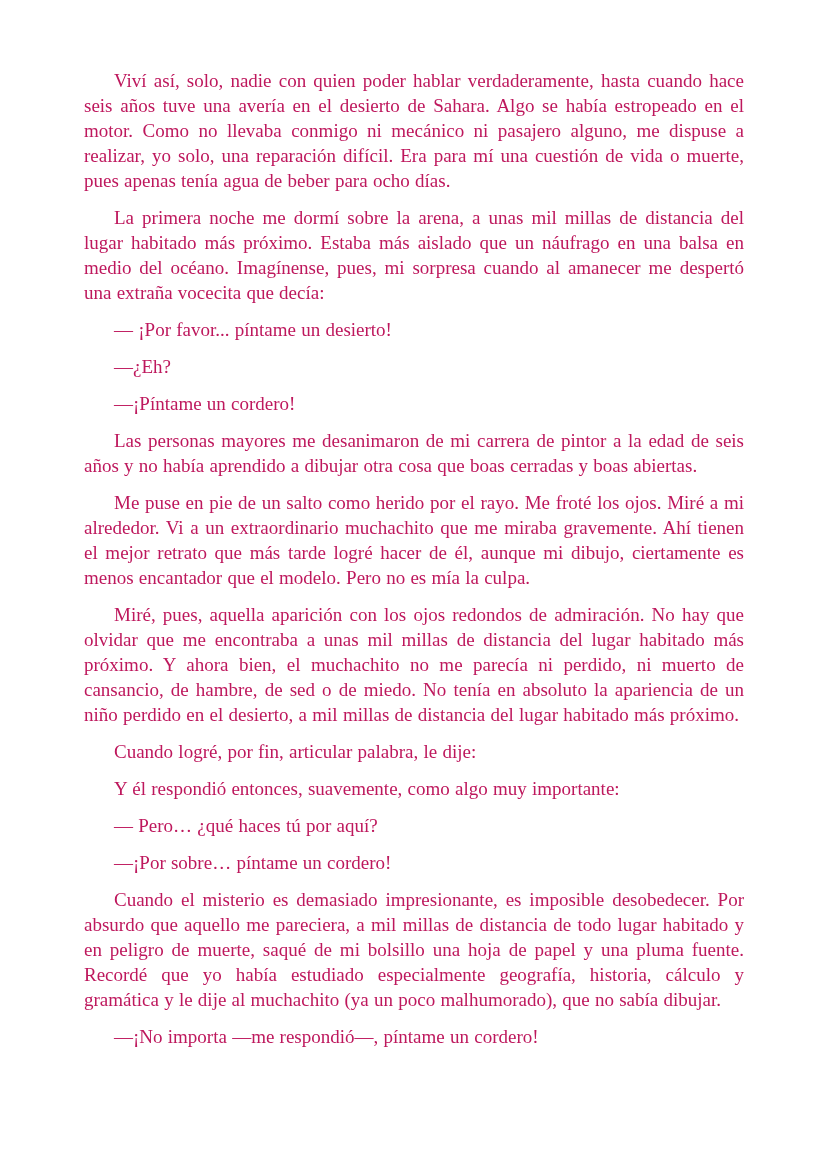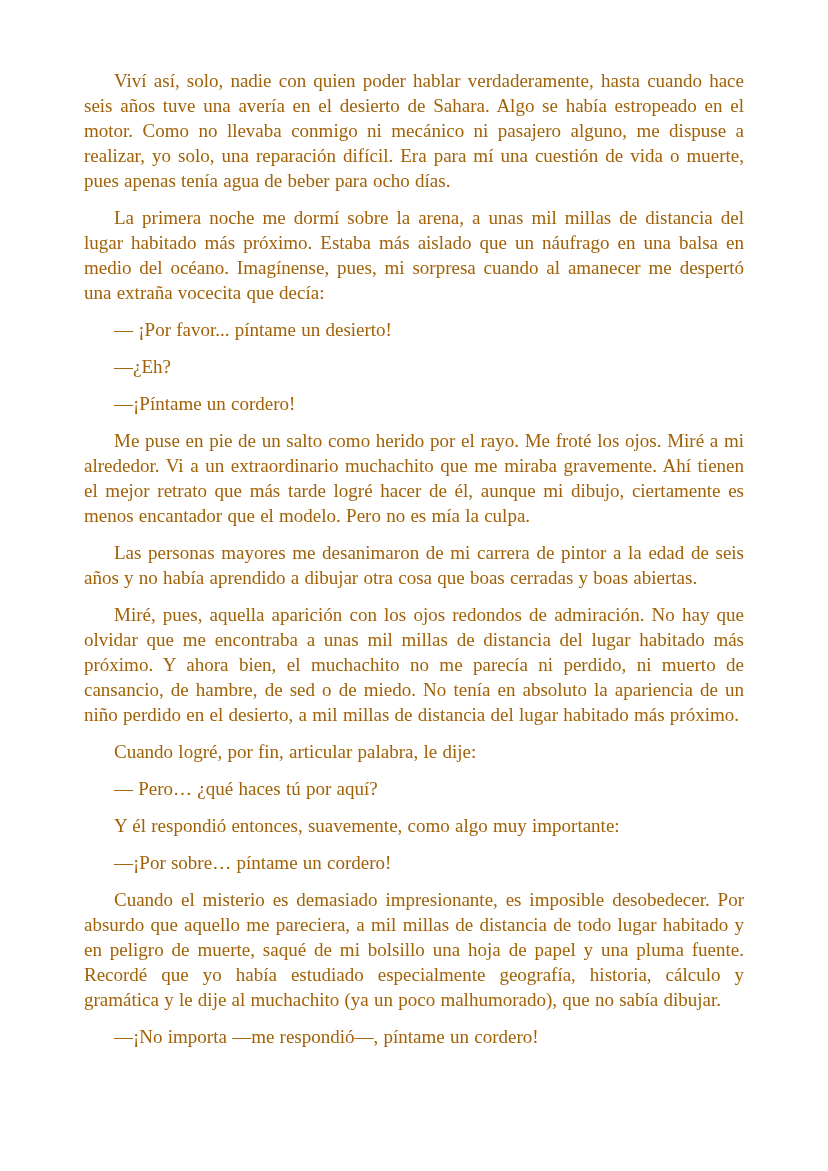--- a/index.html
+++ b/index.html
@@ -13,21 +13,21 @@
     height: 1171px;
     background: #ffffff;
     overflow: hidden;
     font-family: "Liberation Serif", "DejaVu Serif", serif;
   }
   .content {
     position: absolute;
     top: 68px;
     left: 84px;
     right: 84px;
-    color: #a16207;
+    color: #be185d;
     font-size: 19px;
     line-height: 25px;
     text-align: justify;
   }
   .content p {
     margin: 0 0 12px 0;
     text-indent: 30px;
     word-spacing: 0.5px;
   }
   .content p:last-child {
@@ -37,23 +37,23 @@
 </head>
 <body>
 
 <div class="page">
   <div class="content">
     <p>Viví así, solo, nadie con quien poder hablar verdaderamente, hasta cuando hace seis años tuve una avería en el desierto de Sahara. Algo se había estropeado en el motor. Como no llevaba conmigo ni mecánico ni pasajero alguno, me dispuse a realizar, yo solo, una reparación difícil. Era para mí una cuestión de vida o muerte, pues apenas tenía agua de beber para ocho días.</p>
     <p>La primera noche me dormí sobre la arena, a unas mil millas de distancia del lugar habitado más próximo. Estaba más aislado que un náufrago en una balsa en medio del océano. Imagínense, pues, mi sorpresa cuando al amanecer me despertó una extraña vocecita que decía:</p>
     <p>— ¡Por favor... píntame un desierto!</p>
     <p>—¿Eh?</p>
     <p>—¡Píntame un cordero!</p>
+    <p>Las personas mayores me desanimaron de mi carrera de pintor a la edad de seis años y no había aprendido a dibujar otra cosa que boas cerradas y boas abiertas.</p>
     <p>Me puse en pie de un salto como herido por el rayo. Me froté los ojos. Miré a mi alrededor. Vi a un extraordinario muchachito que me miraba gravemente. Ahí tienen el mejor retrato que más tarde logré hacer de él, aunque mi dibujo, ciertamente es menos encantador que el modelo. Pero no es mía la culpa.</p>
-    <p>Las personas mayores me desanimaron de mi carrera de pintor a la edad de seis años y no había aprendido a dibujar otra cosa que boas cerradas y boas abiertas.</p>
     <p>Miré, pues, aquella aparición con los ojos redondos de admiración. No hay que olvidar que me encontraba a unas mil millas de distancia del lugar habitado más próximo. Y ahora bien, el muchachito no me parecía ni perdido, ni muerto de cansancio, de hambre, de sed o de miedo. No tenía en absoluto la apariencia de un niño perdido en el desierto, a mil millas de distancia del lugar habitado más próximo.</p>
     <p>Cuando logré, por fin, articular palabra, le dije:</p>
+    <p>Y él respondió entonces, suavemente, como algo muy importante:</p>
     <p>— Pero… ¿qué haces tú por aquí?</p>
-    <p>Y él respondió entonces, suavemente, como algo muy importante:</p>
     <p>—¡Por sobre… píntame un cordero!</p>
     <p>Cuando el misterio es demasiado impresionante, es imposible desobedecer. Por absurdo que aquello me pareciera, a mil millas de distancia de todo lugar habitado y en peligro de muerte, saqué de mi bolsillo una hoja de papel y una pluma fuente. Recordé que yo había estudiado especialmente geografía, historia, cálculo y gramática y le dije al muchachito (ya un poco malhumorado), que no sabía dibujar.</p>
     <p>—¡No importa —me respondió—, píntame un cordero!</p>
   </div>
 </div>
 
 </body></html>

